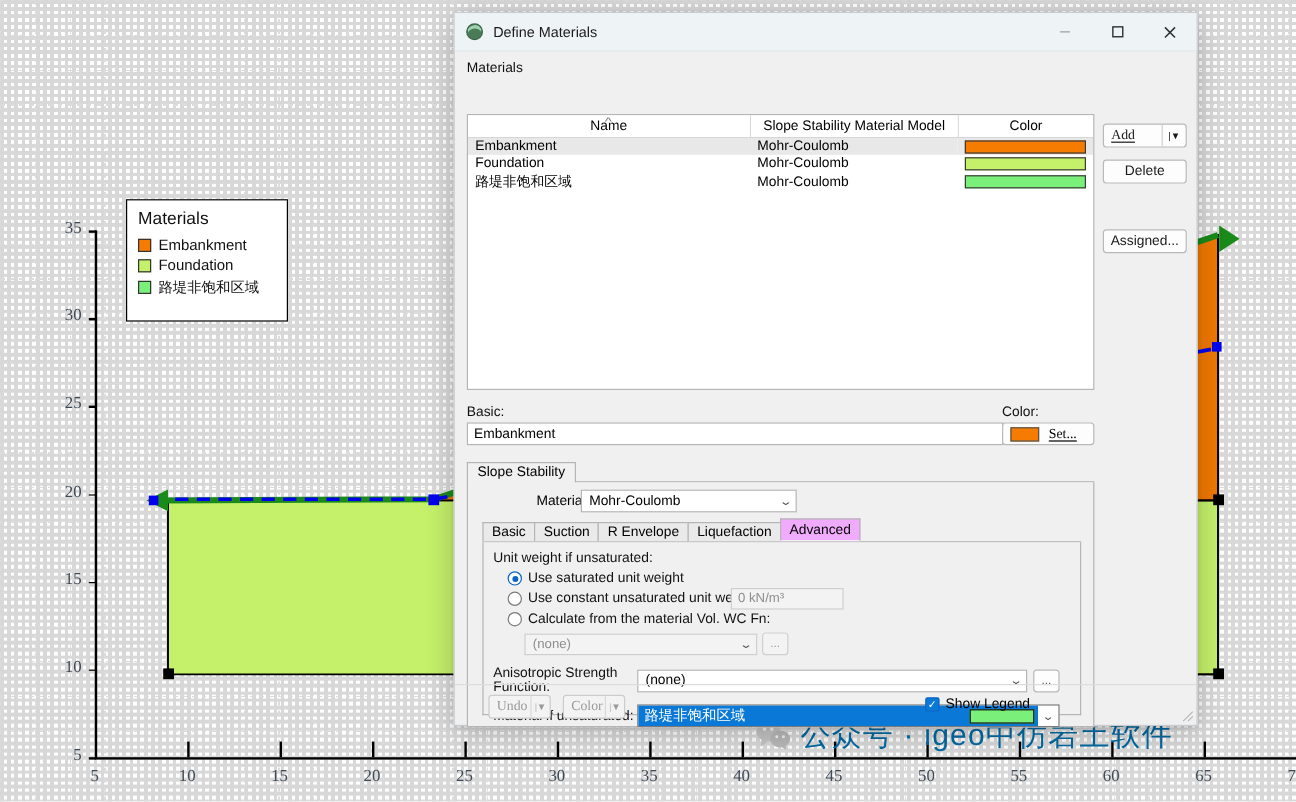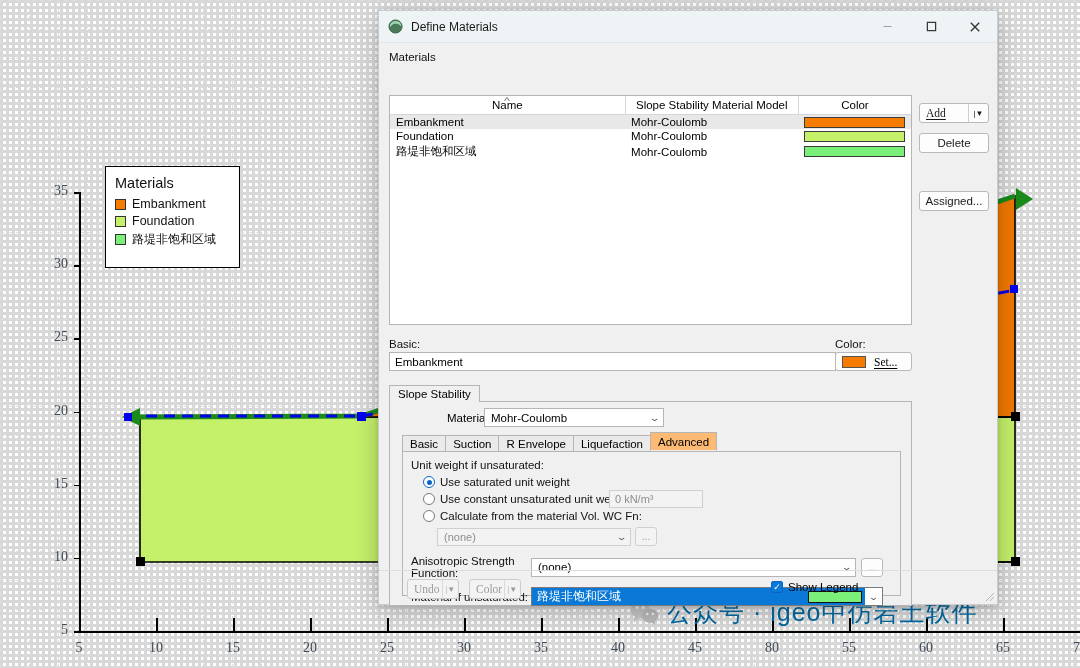--- a/index.html
+++ b/index.html
@@ -274,21 +274,21 @@
     padding: 2px 7px;
     border: 1px solid #b5b5b5;
     border-bottom: none;
     background: #eaeaea;
     font-size: 11.5px;
     height: 16px;
     margin-right: -1px;
     line-height: 12px;
   }
   #inner-tabs .itab.active {
-    background: #fdba74;
+    background: #f0abfc;
     height: 19px;
     line-height: 14px;
     position: relative; z-index: 2;
     border-bottom: 1px solid #f0f0f0;
   }
   #inner-panel {
     position: absolute; left: 12px; top: 50px; width: 499px; height: 144px;
     border: 1px solid #b5b5b5; border-top: none;
     background: #f0f0f0;
     padding: 7px 8px;
@@ -439,21 +439,21 @@
       <div class="axis-label xlab" style="left: 372px;">25</div>
       <div class="tick tick-x" style="left: 464px;"></div>
       <div class="axis-label xlab" style="left: 449px;">30</div>
       <div class="tick tick-x" style="left: 541px;"></div>
       <div class="axis-label xlab" style="left: 526px;">35</div>
       <div class="tick tick-x" style="left: 618px;"></div>
       <div class="axis-label xlab" style="left: 603px;">40</div>
       <div class="tick tick-x" style="left: 695px;"></div>
       <div class="axis-label xlab" style="left: 680px;">45</div>
       <div class="tick tick-x" style="left: 772px;"></div>
-      <div class="axis-label xlab" style="left: 757px;">80</div>
+      <div class="axis-label xlab" style="left: 757px;">50</div>
       <div class="tick tick-x" style="left: 849px;"></div>
       <div class="axis-label xlab" style="left: 834px;">55</div>
       <div class="tick tick-x" style="left: 926px;"></div>
       <div class="axis-label xlab" style="left: 911px;">60</div>
       <div class="tick tick-x" style="left: 1003px;"></div>
       <div class="axis-label xlab" style="left: 988px;">65</div>
       <div class="axis-label xlab" style="left: 1065px;">70</div>
     </div>
 
   <div id="legend">

